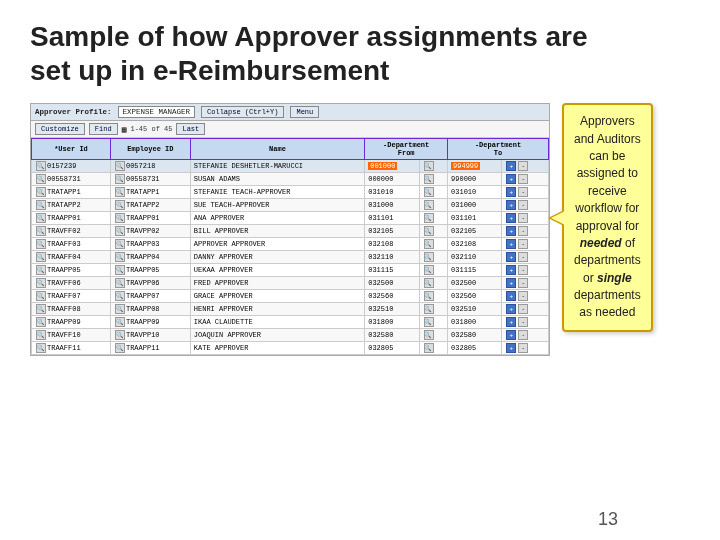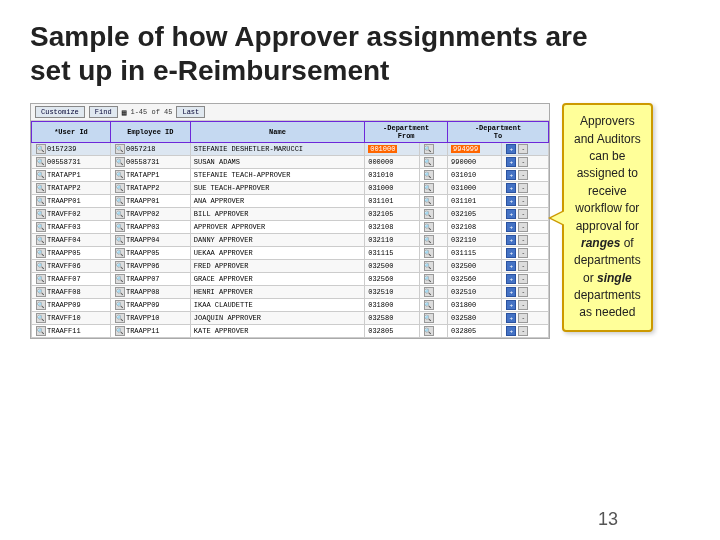--- a/index.html
+++ b/index.html
@@ -204,20 +204,26 @@
 <body>
 
 <div class="slide-container">
 
   <div class="title">Sample of how Approver assignments are set up in e-Reimbursement</div>
 
   <div class="content-area">
 
     <div class="screenshot-box">
 
+      <div class="ss-toolbar">
+        <span class="ss-toolbar-label">Approver Profile:</span>
+        <span class="ss-toolbar-value">EXPENSE MANAGER</span>
+        <span class="ss-btn">Collapse (Ctrl+Y)</span>
+        <span class="ss-btn">Menu</span>
+      </div>
 
       <div class="ss-action-bar">
         <span class="ss-btn">Customize</span>
         <span class="ss-btn">Find</span>
         <span style="font-size:8px;">▦</span>
         <span class="ss-count">1-45 of 45</span>
         <span class="ss-btn">Last</span>
       </div>
 
       <table class="ss-table">
@@ -367,21 +373,21 @@
               <td><span class="ss-icon ss-icon-blue">+</span><span class="ss-icon">-</span></td>
             </tr>
           </tbody>
       </table>
     </div>
 
     <div class="callout-box">
       <div class="callout-arrow"></div>
       <div class="callout-arrow-inner"></div>
       <div class="callout-text">
-        <span>Approvers and Auditors can be assigned to receive workflow for approval for </span><span class="bold-italic">ranges</span><span> of departments or </span><span class="bold-italic">single</span><span> departments as needed</span>
+        <span>Approvers and Auditors can be assigned to receive workflow for approval for </span><span class="bold-italic">needed</span><span> of departments or </span><span class="bold-italic">single</span><span> departments as needed</span>
       </div>
     </div>
 
   </div>
 
   <div class="page-number">13</div>
 
 </div>
 
 </body></html>

